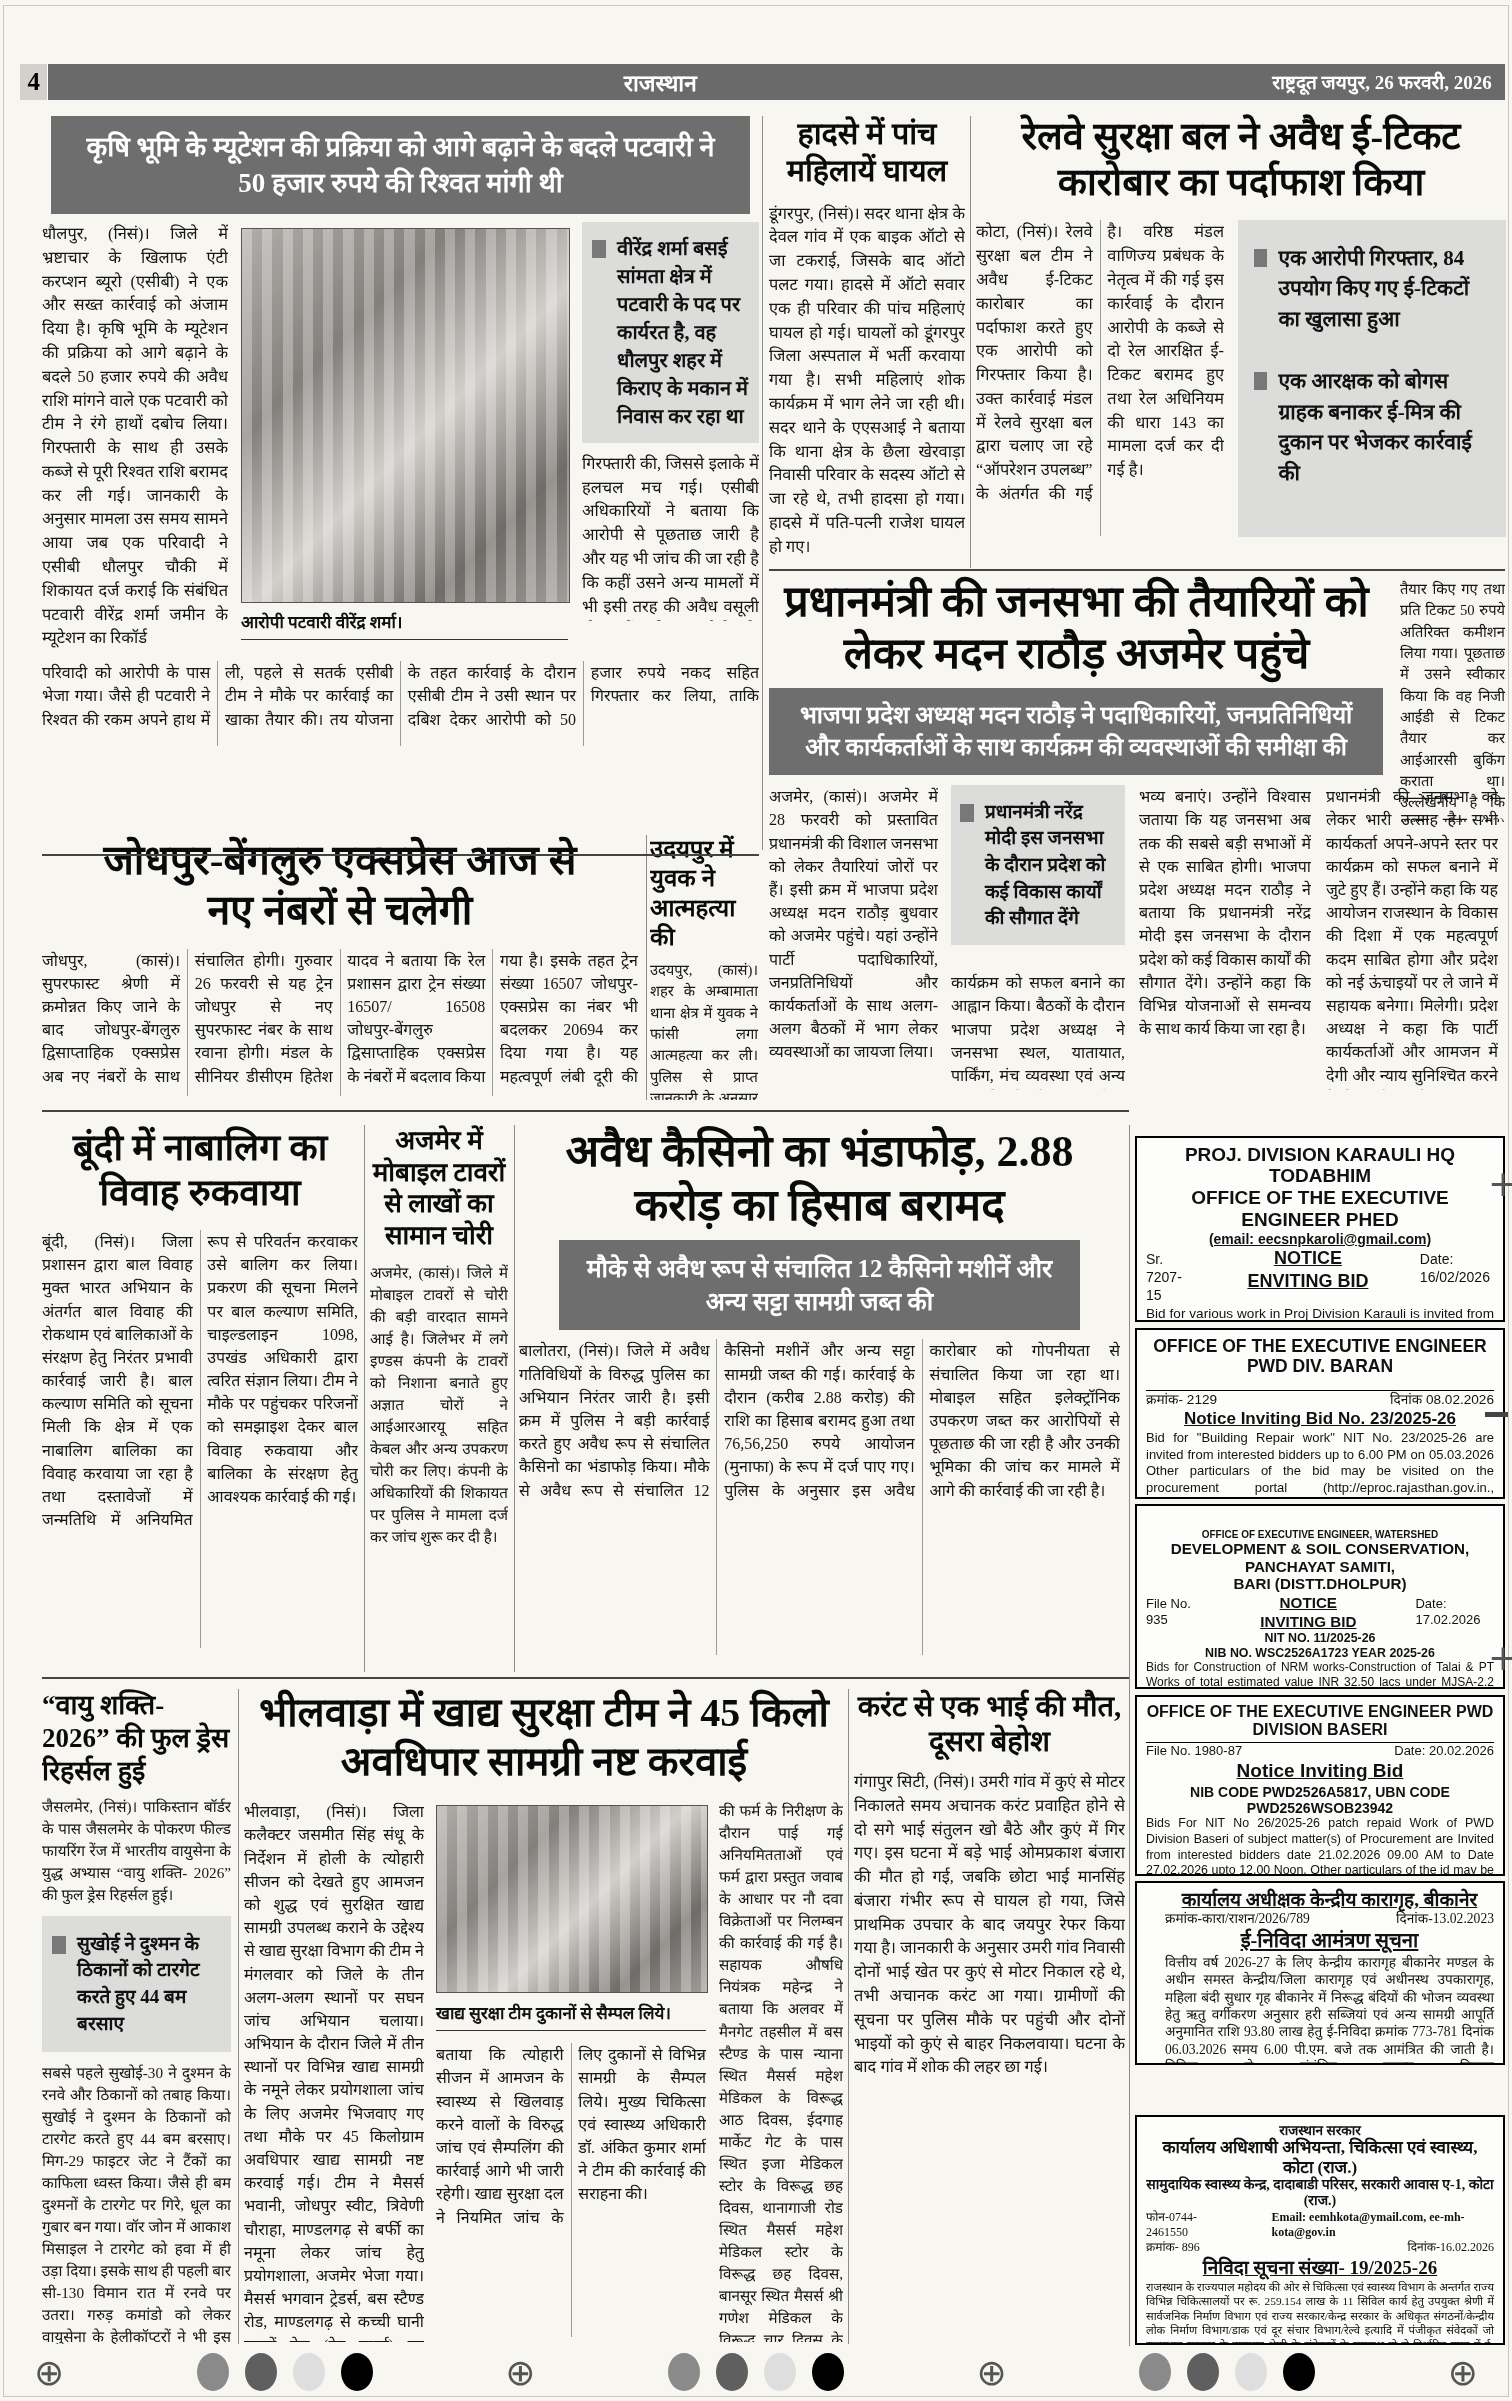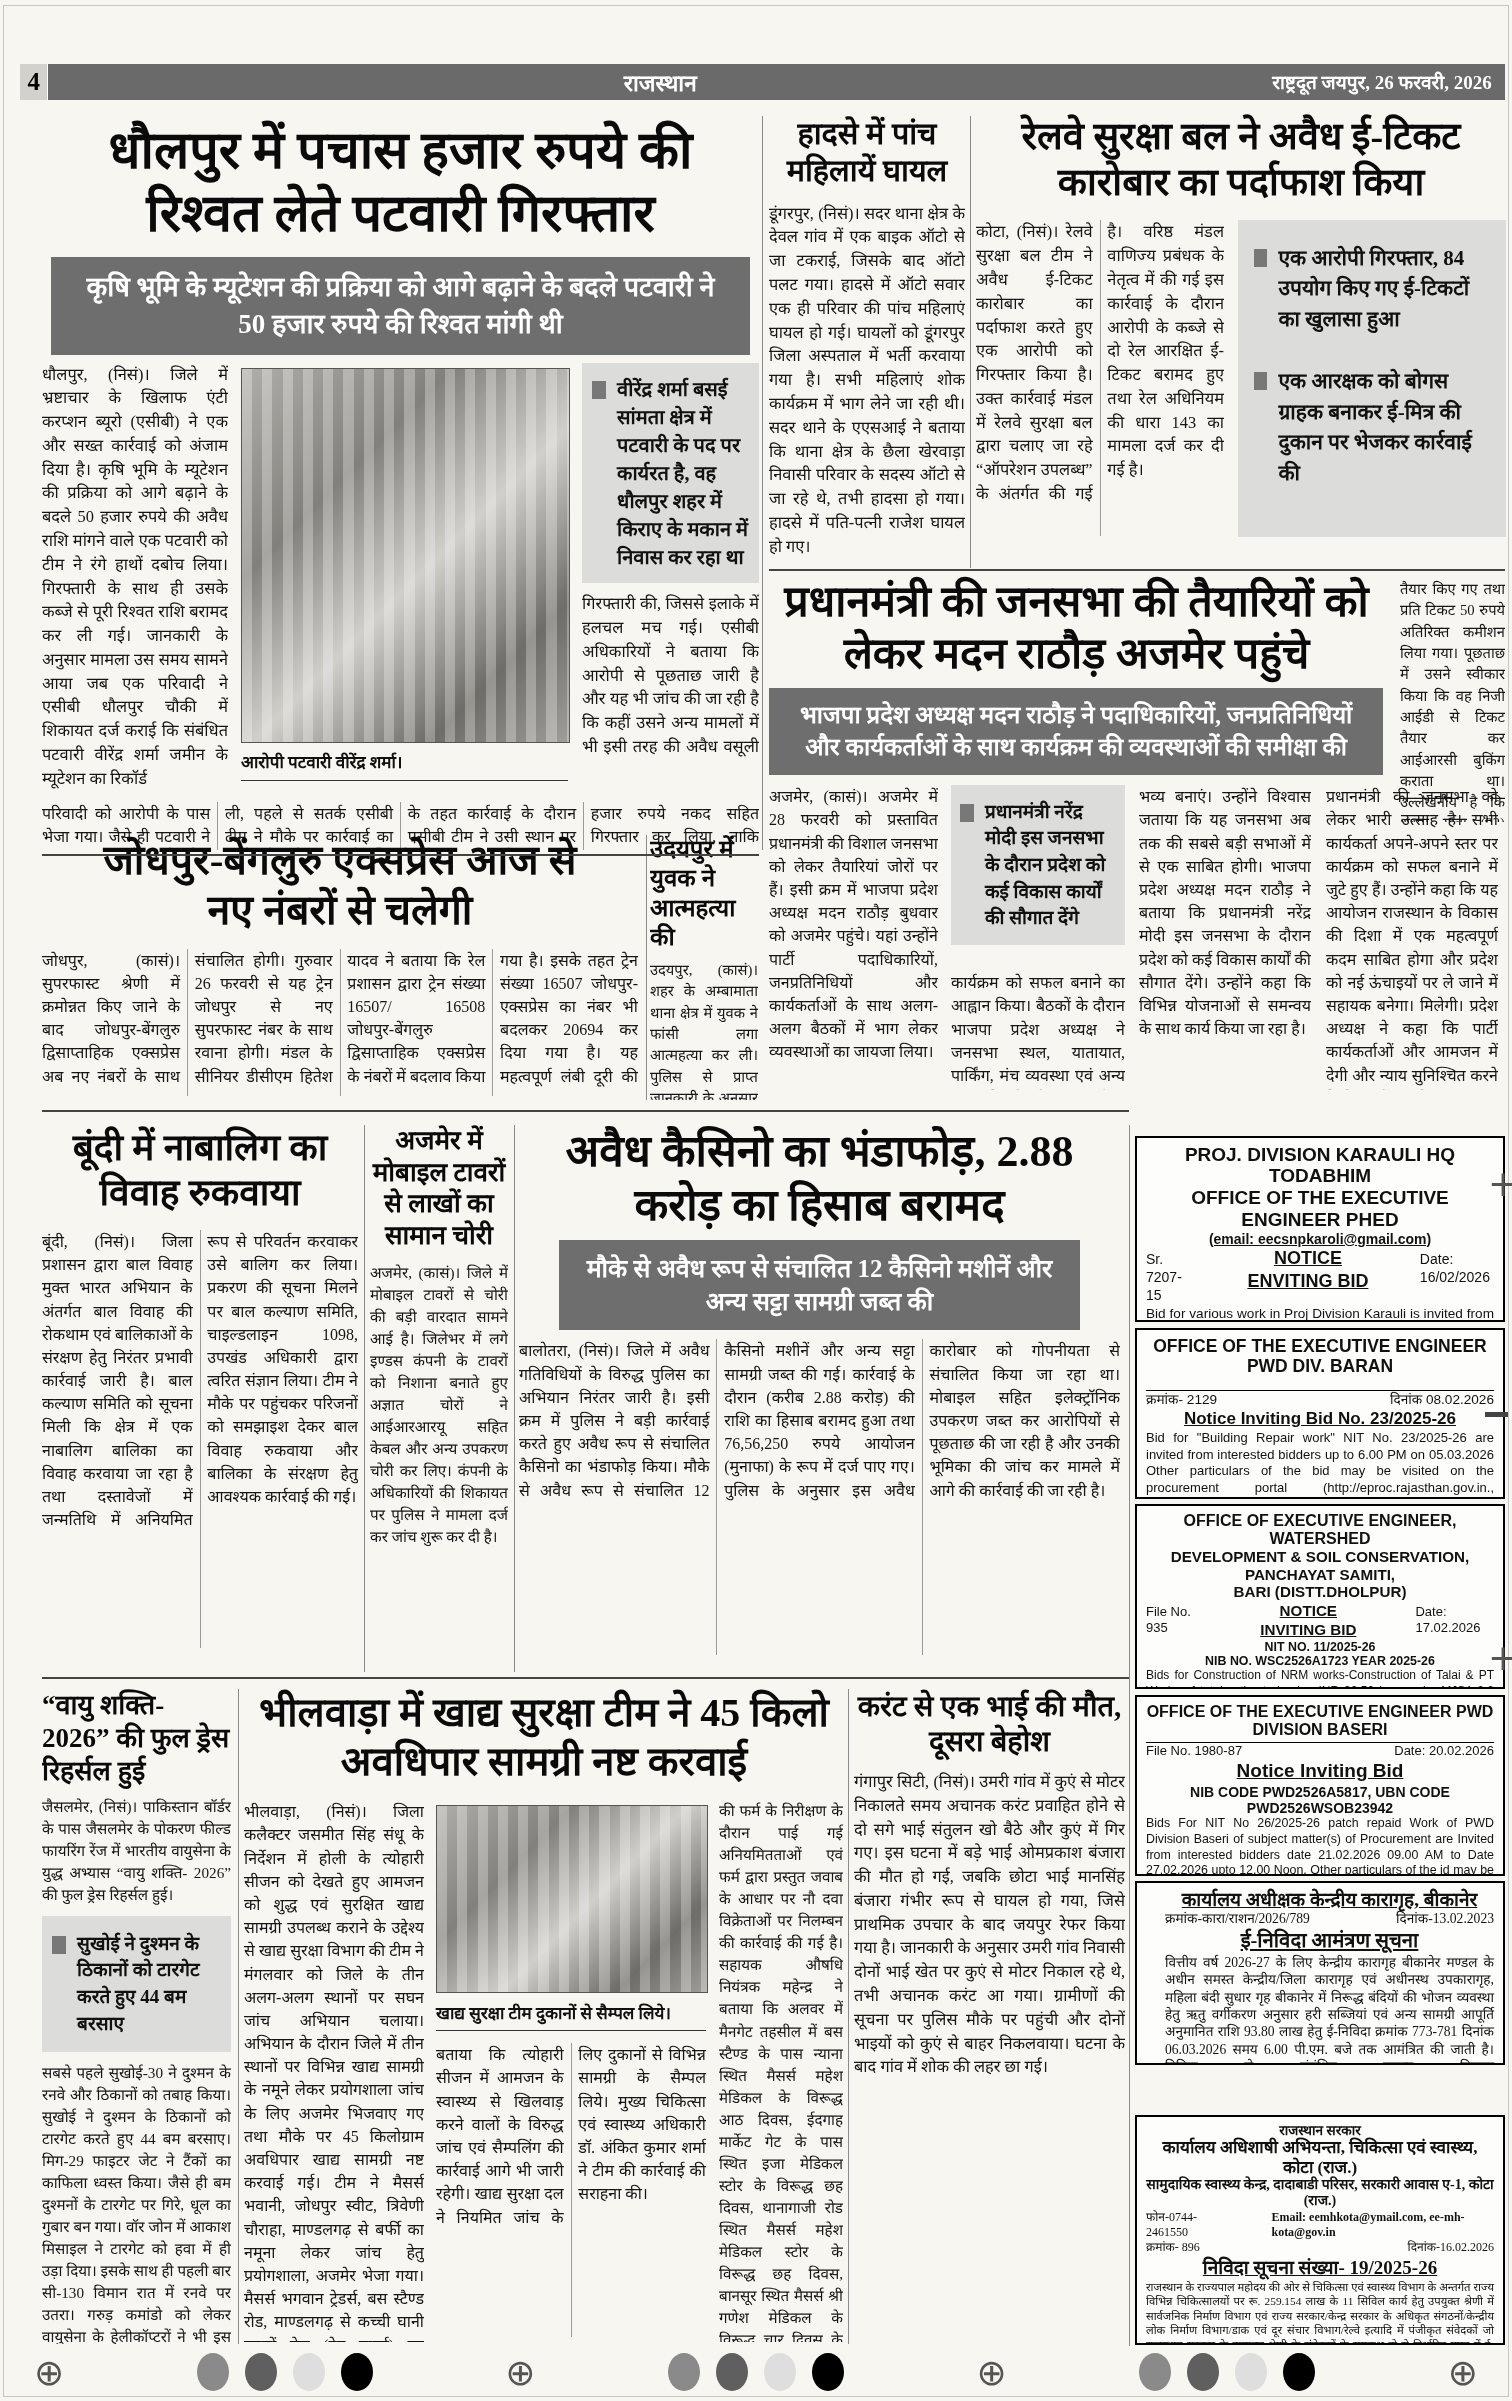--- a/index.html
+++ b/index.html
@@ -40,21 +40,20 @@
 <div class="page">
   <div class="pgframe"></div>
 
   <div class="abs" style="left:20.3px;top:64px;width:1485px;height:36px;background:#6a6a6a;display:flex;align-items:center;">
     <div style="width:27px;height:36px;background:#d2d1cc;color:#000;font-weight:bold;font-size:25px;display:flex;align-items:center;justify-content:center;border-right:1.7px solid #fff;">4</div>
     <div style="flex:1;text-align:center;color:#fff;font-weight:bold;font-size:22.6px;">राजस्थान</div>
     <div style="color:#fff;font-weight:bold;font-size:19px;padding-right:13.6px;">राष्ट्रदूत जयपुर, 26 फरवरी, 2026</div>
   </div>
 
   <div class="abs" style="left:42px;top:113px;width:717px;height:737px;overflow:hidden;">
-    <div class="headline" style="font-size:52px;padding:5.6px 17px 8px 17px;">धौलपुर में पचास हजार रुपये की रिश्वत लेते पटवारी गिरफ्तार</div>
     <div class="kicker" style="margin:3.4px 9px;padding:12.4px 22.6px;font-size:27px;">कृषि भूमि के म्यूटेशन की प्रक्रिया को आगे बढ़ाने के बदले पटवारी ने 50 हजार रुपये की रिश्वत मांगी थी</div>
     <div style="position:relative;height:429px;margin-top:8px;">
       <div class="bodytxt abs" style="left:0;top:0;width:186px;height:429px;font-size:16.4px;">धौलपुर, (निसं)। जिले में भ्रष्टाचार के खिलाफ एंटी करप्शन ब्यूरो (एसीबी) ने एक और सख्त कार्रवाई को अंजाम दिया है। कृषि भूमि के म्यूटेशन की प्रक्रिया को आगे बढ़ाने के बदले 50 हजार रुपये की अवैध राशि मांगने वाले एक पटवारी को टीम ने रंगे हाथों दबोच लिया। गिरफ्तारी के साथ ही उसके कब्जे से पूरी रिश्वत राशि बरामद कर ली गई। जानकारी के अनुसार मामला उस समय सामने आया जब एक परिवादी ने एसीबी धौलपुर चौकी में शिकायत दर्ज कराई कि संबंधित पटवारी वीरेंद्र शर्मा जमीन के म्यूटेशन का रिकॉर्ड</div>
       <div class="photo abs" style="left:199px;top:5.6px;width:327px;height:373px;"></div>
       <div class="caption abs" style="left:199px;top:385px;width:327px;">आरोपी पटवारी वीरेंद्र शर्मा।</div>
       <div class="abs" style="left:540px;top:0;width:177px;height:429px;overflow:hidden;">
         <div class="graybox binset" style="padding:12.4px 10.2px;">
           <span class="bullet-sq"></span>
           <span style="font-weight:bold;font-size:20px;line-height:1.4;">वीरेंद्र शर्मा बसई सांमता क्षेत्र में पटवारी के पद पर कार्यरत है, वह धौलपुर शहर में किराए के मकान में निवास कर रहा था</span>
         </div>
@@ -173,21 +172,21 @@
     <div class="n-row" style="font-size:13.6px;">
       <span>क्रमांक- 2129</span>
       <span>दिनांक 08.02.2026</span>
     </div>
     <div class="n-title" style="font-size:17px;">Notice Inviting Bid No. 23/2025-26</div>
     <div class="n-body" style="font-size:13px;">Bid for "Building Repair work" NIT No. 23/2025-26 are invited from interested bidders up to 6.00 PM on 05.03.2026 Other particulars of the bid may be visited on the procurement portal (http://eproc.rajasthan.gov.in., http://sppp.raj.nic.in) of the state departmental website. The approximate value of the procurement is Rs. 121.05 Lac</div>
 
   </div>
 
   <div class="notice" style="top:1504px;height:185px;">
-    <div class="n-org" style="font-size:16px;">OFFICE OF EXECUTIVE ENGINEER, WATERSHED</div>
+    <div class="n-org" style="font-size:10px;margin-top:17px;">OFFICE OF EXECUTIVE ENGINEER, WATERSHED</div>
     <div class="n-org" style="font-size:15.2px;">DEVELOPMENT &amp; SOIL CONSERVATION, PANCHAYAT SAMITI,</div>
     <div class="n-org" style="font-size:15.2px;">BARI (DISTT.DHOLPUR)</div>
     <div class="n-row" style="font-size:13px;">
       <span>File No. 935</span>
       <span class="n-title" style="font-size:15.2px;">NOTICE INVITING BID</span>
       <span>Date: 17.02.2026</span>
     </div>
     <div class="n-org" style="font-size:12.4px;">NIT NO. 11/2025-26</div>
     <div class="n-org" style="font-size:12.4px;">NIB NO. WSC2526A1723  YEAR 2025-26</div>
     <div class="n-body" style="font-size:12px;">Bids for Construction of NRM works-Construction of Talai &amp; PT Works of total estimated value INR 32.50 lacs under MJSA-2.2 Block Sarmathura Distt. Dholpur are invited from interested bidders up to Date 27.02.2026 time at 06.00 PM Other particulars of the bid may be visited on the procurement portal (https://eproc.rajasthan.gov.in or https://sppp.rajasthan.gov.in/)</div>

